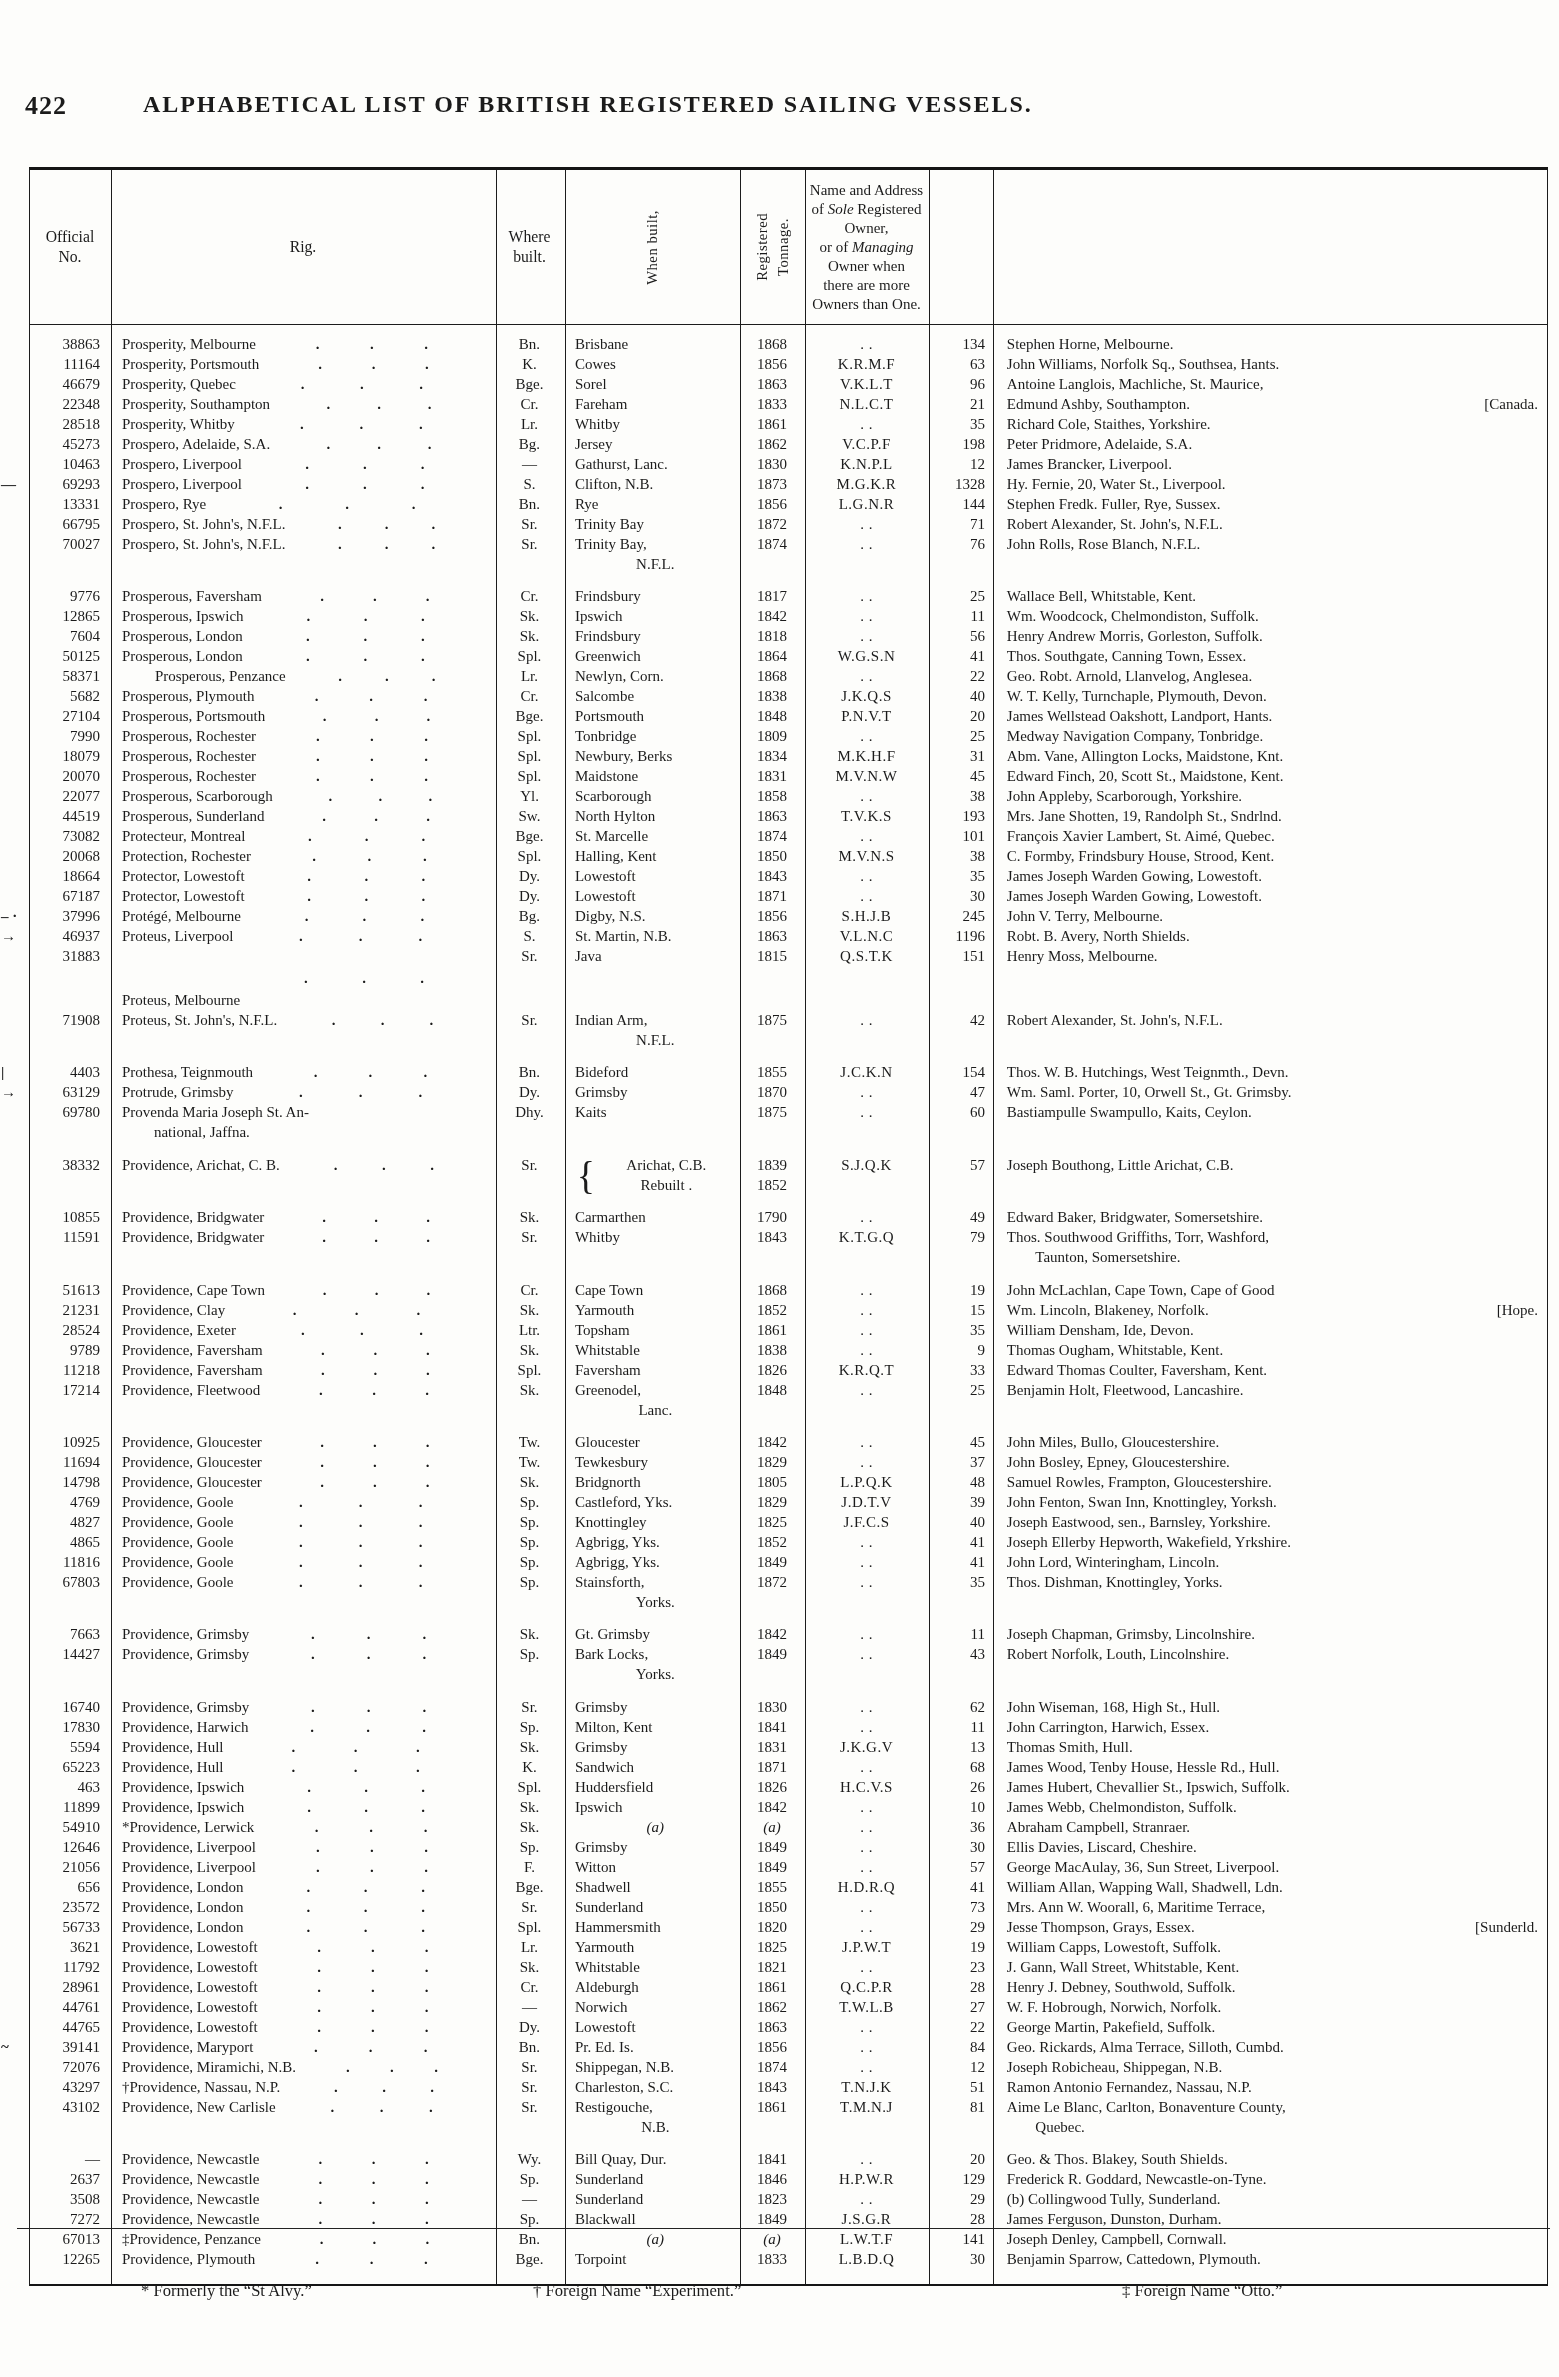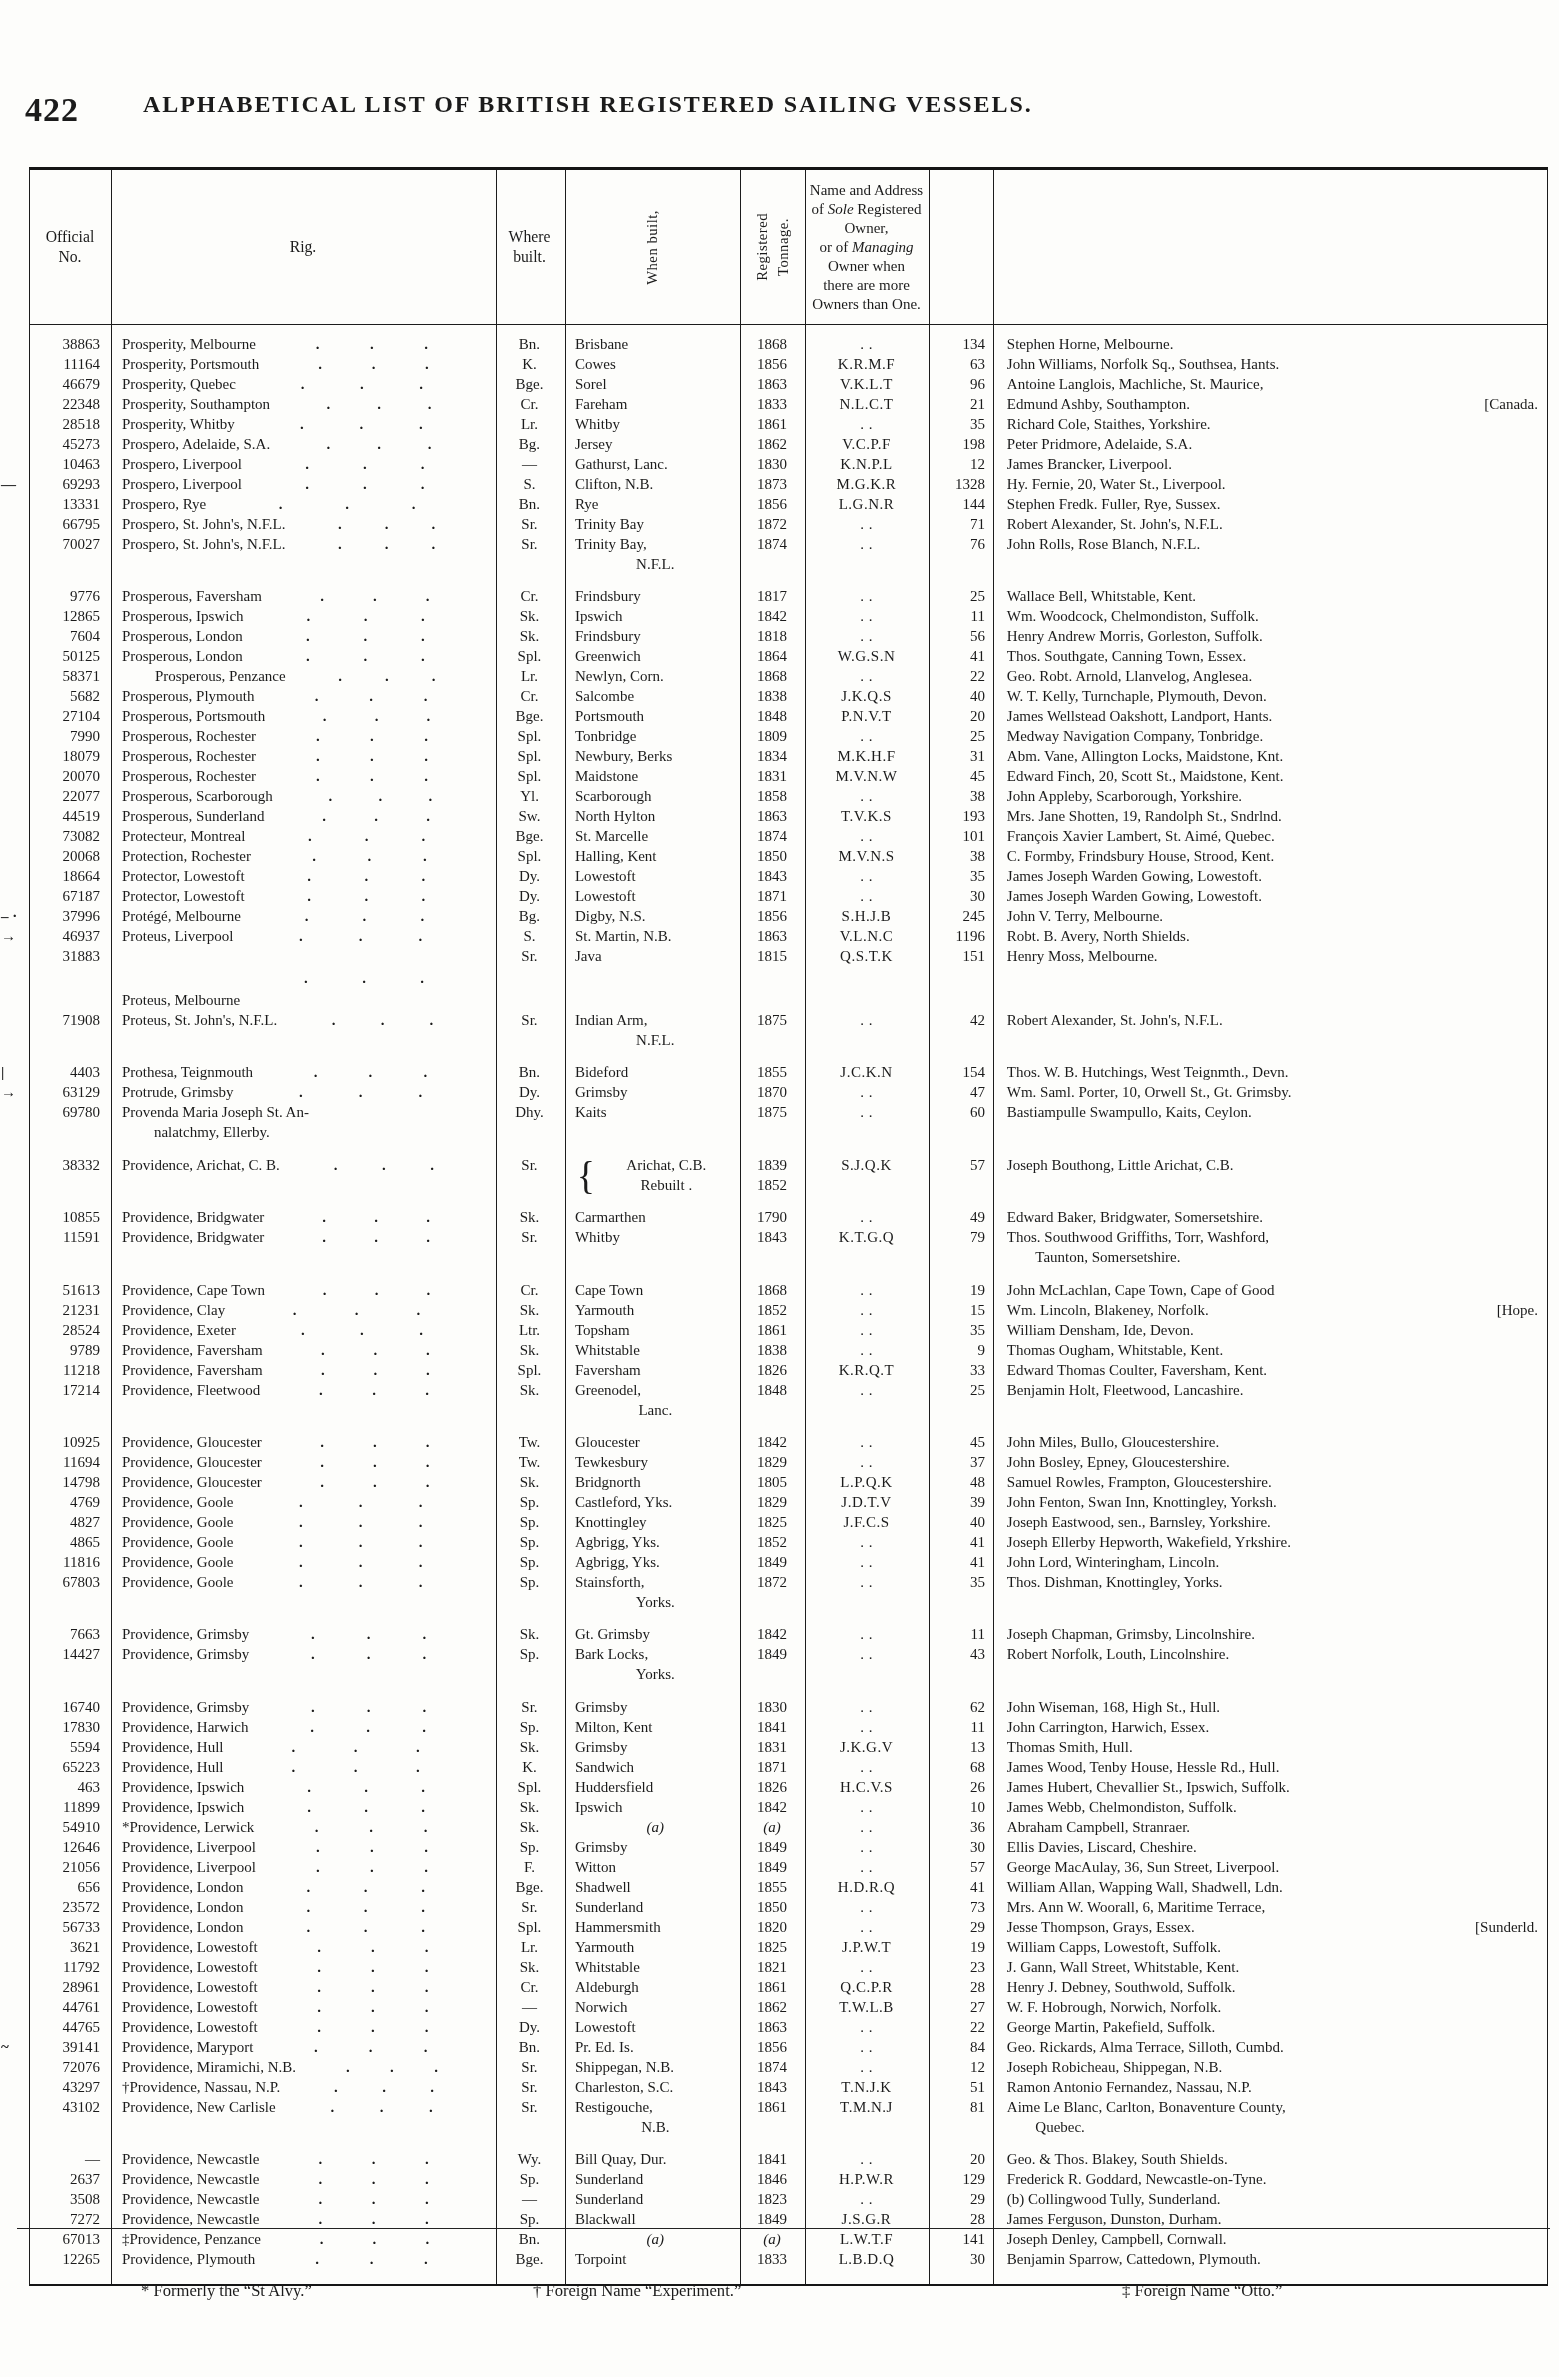--- a/index.html
+++ b/index.html
@@ -3,21 +3,21 @@
 <meta charset="utf-8">
 <style>
   html,body{margin:0;padding:0;}
   body{
     width:1560px;height:2378px;position:relative;
     background:#fdfdfb;color:#1b1b1b;
     font-family:"Liberation Serif","DejaVu Serif",serif;
     overflow:hidden;
   }
   .pagehead{position:absolute;top:91px;left:0;width:1560px;height:38px;}
-  .pageno{position:absolute;left:25px;top:0;font-size:34px;font-weight:bold;letter-spacing:1px;}
+  .pageno{position:absolute;left:25px;top:0;font-size:26px;font-weight:bold;letter-spacing:1px;}
   .ptitle{position:absolute;left:143px;width:732px;top:0;text-align:center;
     font-size:24px;font-weight:bold;letter-spacing:1.9px;white-space:nowrap;}
 
   .frame{
     position:absolute;left:28.5px;top:167px;width:1517px;
     border-top:3.3px solid #151515;
     border-left:1.5px solid #1c1c1c;
     border-right:1.5px solid #1c1c1c;
     border-bottom:2.9px solid #151515;
   }
@@ -941,21 +941,21 @@
         <div class="cell c-owner">
           <div class="oline">Wm. Saml. Porter, 10, Orwell St., Gt. Grimsby.</div>
         </div>
       </div>
       <div class="row grid8">
         <div class="cell c-no">69780</div>
         <div class="cell c-name">
           <div class="nline">
             <div class="" style="display: inline;">Provenda Maria Joseph St. An-</div>
           </div>
-          <div class="name2">nalatchmy, Ellerby.</div>
+          <div class="name2">national, Jaffna.</div>
         </div>
         <div class="cell c-rig">Dhy.</div>
         <div class="cell c-where">
           <div class="">Kaits</div>
         </div>
         <div class="cell c-when">
           <div class="">1875</div>
         </div>
         <div class="cell c-code">. .</div>
         <div class="cell c-tons">60</div>

